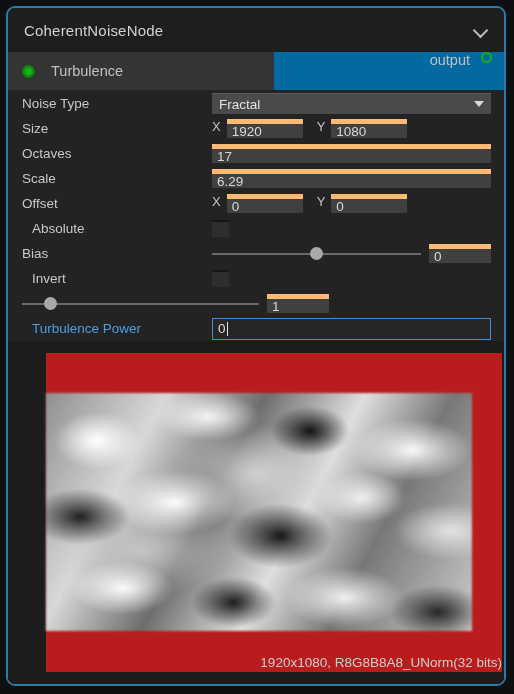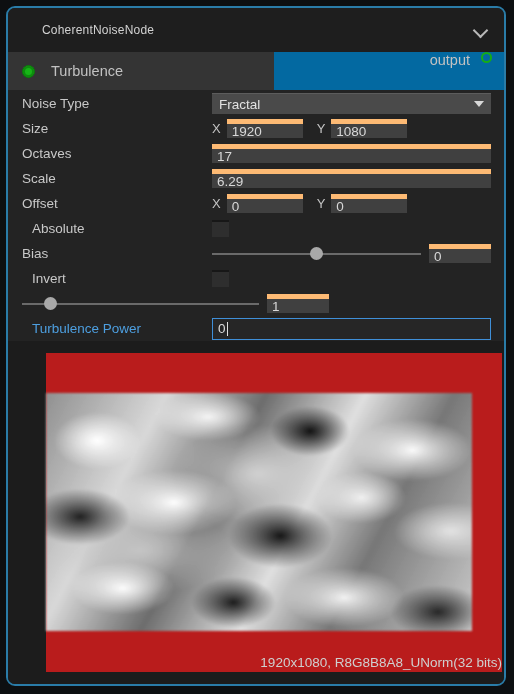--- a/index.html
+++ b/index.html
@@ -32,25 +32,24 @@
     height: 44px;
     flex: 0 0 44px;
     background: #1e1e1e;
     display: flex;
     align-items: center;
     padding: 0 14px 0 16px;
     box-sizing: border-box;
   }
   .title-text {
     color: #d2d2d2;
-    font-size: 12px;
+    font-size: 15px;
     letter-spacing: .2px;
     flex: 1 1 auto;
     white-space: nowrap;
-    margin-left: 18px;
   }
   .chev {
     width: 18px;
     height: 18px;
     flex: 0 0 18px;
     position: relative;
   }
   .chev::before {
     content: "";
     position: absolute;
@@ -129,21 +128,21 @@
   }
   .lbl {
     color: #c8c8c8;
     font-size: 13.5px;
     width: 190px;
     flex: 0 0 190px;
     white-space: nowrap;
   }
   .lbl.indent { padding-left: 10px; width: 180px; flex-basis: 180px; }
   .lbl.active { color: #4d9fe0; }
-  .ctl { flex: 1 1 auto; display: flex; align-items: center; }
+  .ctl { flex: 1 1 auto; display: flex; }
 
   .field {
     background: #404040;
     border: none;
     border-top: 5px solid #fdba74;
     color: #d8d8d8;
     font-size: 13.5px;
     font-family: "Liberation Sans", sans-serif;
     height: 19px;
     line-height: 19px;

